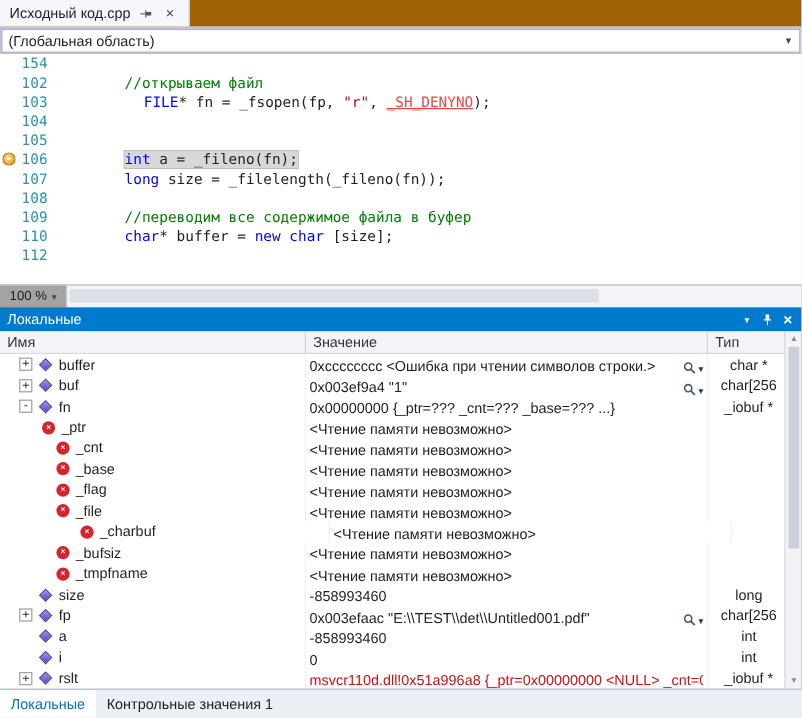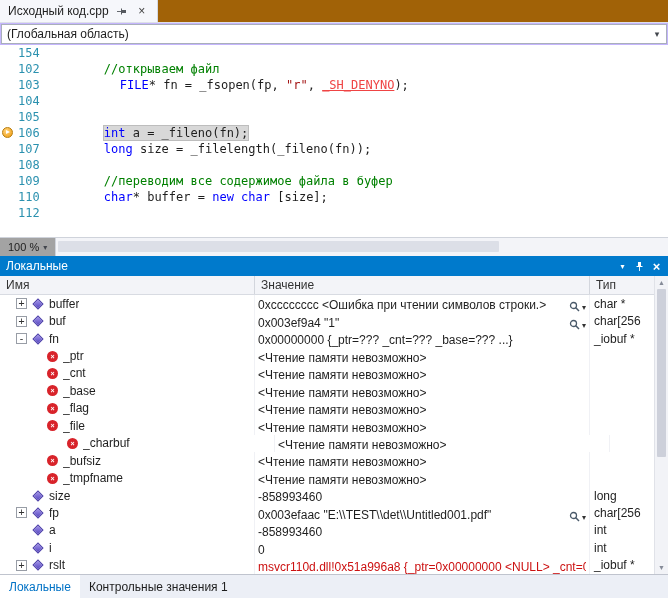--- a/index.html
+++ b/index.html
@@ -53,21 +53,21 @@
   .grid{flex:1;min-width:0;display:flex;flex-direction:column;}
   .colheader{height:18px;flex:none;display:flex;align-items:center;background:#f3f4f8;border-bottom:1px solid #d8dbe2;color:#333;}
   .colheader .ch{height:100%;display:flex;align-items:center;box-sizing:border-box;border-right:1px solid #d3d6dd;padding-left:6px;overflow:hidden;}
   .ch.c1{width:255px;flex:none;}
   .ch.c2{width:335px;flex:none;}
   .ch.c3{flex:1;border-right:none;text-align:center;}
   .locals-rows{flex:1;min-height:0;display:flex;flex-direction:column;background:#fff;}
   .lrow{flex:1;min-height:0;display:flex;align-items:center;}
   .c-name{width:255px;flex:none;height:100%;display:flex;align-items:center;overflow:hidden;box-sizing:border-box;border-right:1px solid #f0f1f5;}
   .c-val{width:335px;flex:none;height:100%;display:flex;align-items:flex-end;overflow:hidden;box-sizing:border-box;border-right:1px solid #f0f1f5;padding:0 3px;}
-  .c-type{flex:1;overflow:hidden;white-space:nowrap;padding-left:4px;}
+  .c-type{flex:1;overflow:hidden;white-space:nowrap;padding-left:4px;text-align:center;}
   .exp{box-sizing:border-box;width:11px;height:11px;flex:none;border:1px solid #989da6;background:#fff;font:10px/9px "DejaVu Sans Mono","Liberation Mono",monospace;text-align:center;color:#333;margin-right:4px;}
   .exp.noexp{border-color:transparent;background:transparent;}
   .varicon{width:8px;height:8px;flex:none;transform:rotate(45deg);background:linear-gradient(135deg,#a394ea,#5647c0);border:1px solid #4a3da8;box-sizing:border-box;margin:0 7px 0 3px;}
   .erricon{width:11px;height:11px;flex:none;border-radius:50%;background:#d8232a;color:#fff;font:bold 7px/11px "Liberation Sans",sans-serif;text-align:center;margin-right:5px;}
   .nm{white-space:nowrap;overflow:hidden;}
   .vtext{flex:1;white-space:nowrap;overflow:hidden;}
   .vred{color:#cc1111;}
   .mag{flex:none;display:inline-flex;align-items:center;margin-left:4px;}
   .magarrow{flex:none;font-size:8px;color:#333;margin-left:2px;}
 
@@ -241,21 +241,21 @@
               <span class="exp">-</span>
               <span class="varicon"></span>
               <span class="nm">fn</span>
             </div>
             <div class="c-val">
               <span class="vtext">0x00000000 {_ptr=??? _cnt=??? _base=??? ...}</span>
             </div>
             <div class="c-type">_iobuf *</div>
           </div>
           <div class="lrow">
-            <div class="c-name" style="padding-left: 32px;">
+            <div class="c-name" style="padding-left: 20px;">
               <span class="exp noexp"></span>
               <span class="erricon">×</span>
               <span class="nm">_ptr</span>
             </div>
             <div class="c-val">
               <span class="vtext">&lt;Чтение памяти невозможно&gt;</span>
             </div>
             <div class="c-type"></div>
           </div>
           <div class="lrow">

